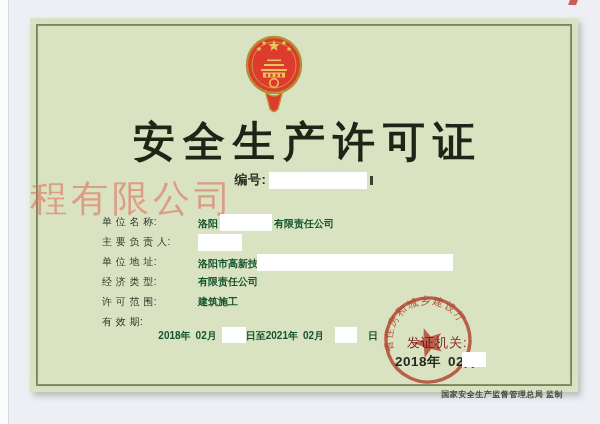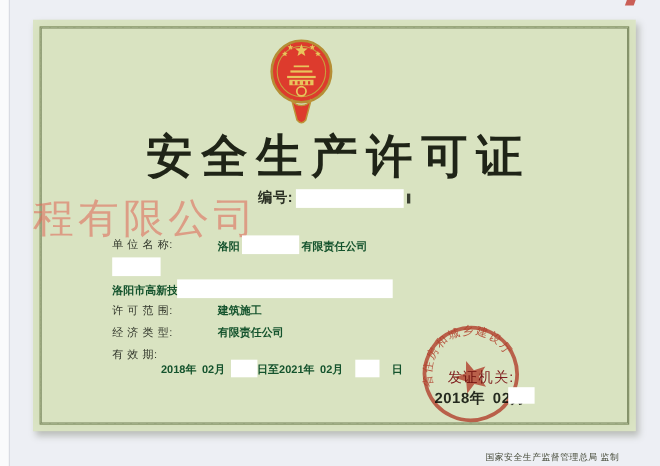--- a/index.html
+++ b/index.html
@@ -60,43 +60,43 @@
     font-size:37px; color:#df6f5e; opacity:.6; letter-spacing:4px;
     white-space:nowrap; z-index:2; font-weight:500;
   }
   .rows { position:absolute; left:64px; top:186px; z-index:3; }
   .row { display:flex; align-items:center; height:20px; font-size:10px; white-space:nowrap; }
   .row .lbl { min-width:96px; color:#30352a; font-weight:500; letter-spacing:.5px; }
   .row .val { font-weight:bold; color:#14532d; display:flex; align-items:flex-end; }
   .name-box { width:52px; height:17px; margin:0 2px; }
   .person-box { width:44px; height:17px; }
   .addr-box { width:196px; height:17px; margin-left:-11px; position:relative; z-index:1; }
-  .validity .lbl { min-width:0; margin-right:3px; }
+  .validity .lbl { min-width:0; margin-right:15px; }
   .validity .val > * { margin-right:5px; }
   .v-box1 { width:24px; height:16px; margin-right:0 !important; }
   .v-box2 { width:22px; height:16px; margin-left:6px; }
   .v-day  { margin-left:6px; }
   .joined { display:flex;margin-top:28px; }
   .issuer-label {
     position:absolute; left:325px; top:308px;
     font-size:13px; font-weight:normal; color:#7f1d1d; letter-spacing:1px; z-index:3;margin-left:44px;
   }
   .issuer-date {
     position:absolute; left:357px; top:327px;
     font-size:13.5px; font-weight:bold; color:#24291e; letter-spacing:.5px; z-index:3;
     display:flex; gap:7px;
   }
   .date-box { position:absolute; left:424px; top:326px; width:24px; height:15px; z-index:7; }
   .seal {
     position:absolute; left:328px; top:252px; z-index:5;
     mix-blend-mode:multiply; opacity:.95; pointer-events:none;
   }
   .footer-note {
-    position:absolute; top:410px; right:37px;
-    font-size:8px; color:#464b39; letter-spacing:.5px; font-weight:400;
+    position:absolute; top:389px; right:37px;
+    font-size:8px; color:#464b39; letter-spacing:.5px; font-weight:700;
   }
 </style>
 </head>
 <body>
 
 <div class="page">
   <div class="scan-strip"></div>
   <div class="corner-mark"></div>
 
   <div class="cert">
@@ -148,43 +148,45 @@
           <div class="row">
             <span class="lbl">单 位 名 称:</span>
             <span class="val">
               <span>洛阳</span>
               <span class="wbox name-box"></span>
               <span>有限责任公司</span>
             </span>
           </div>
 
           <div class="row">
+            <span class="lbl">主 要 负 责 人:</span>
             <span class="val">
               <span class="wbox person-box"></span>
             </span>
           </div>
 
           <div class="row">
+            <span class="lbl">单 位 地 址:</span>
             <span class="val">
               <span>洛阳市高新技术</span>
               <span class="wbox addr-box"></span>
             </span>
           </div>
 
           <div class="row">
+            <span class="lbl">经 济 类 型:</span>
+            <span class="val">
+              <span>有限责任公司</span>
+            </span>
+          </div>
+
+          <div class="row">
             <span class="lbl">许 可 范 围:</span>
             <span class="val">
               <span>建筑施工</span>
-            </span>
-          </div>
-
-          <div class="row">
-            <span class="lbl">经 济 类 型:</span>
-            <span class="val">
-              <span>有限责任公司</span>
             </span>
           </div>
 
           <div class="row validity">
             <span class="lbl">有 效 期:</span>
             <span class="val">
               <span>2018年</span>
               <span>02月</span>
               <span class="wbox v-box1"></span>
               <span class="joined">

